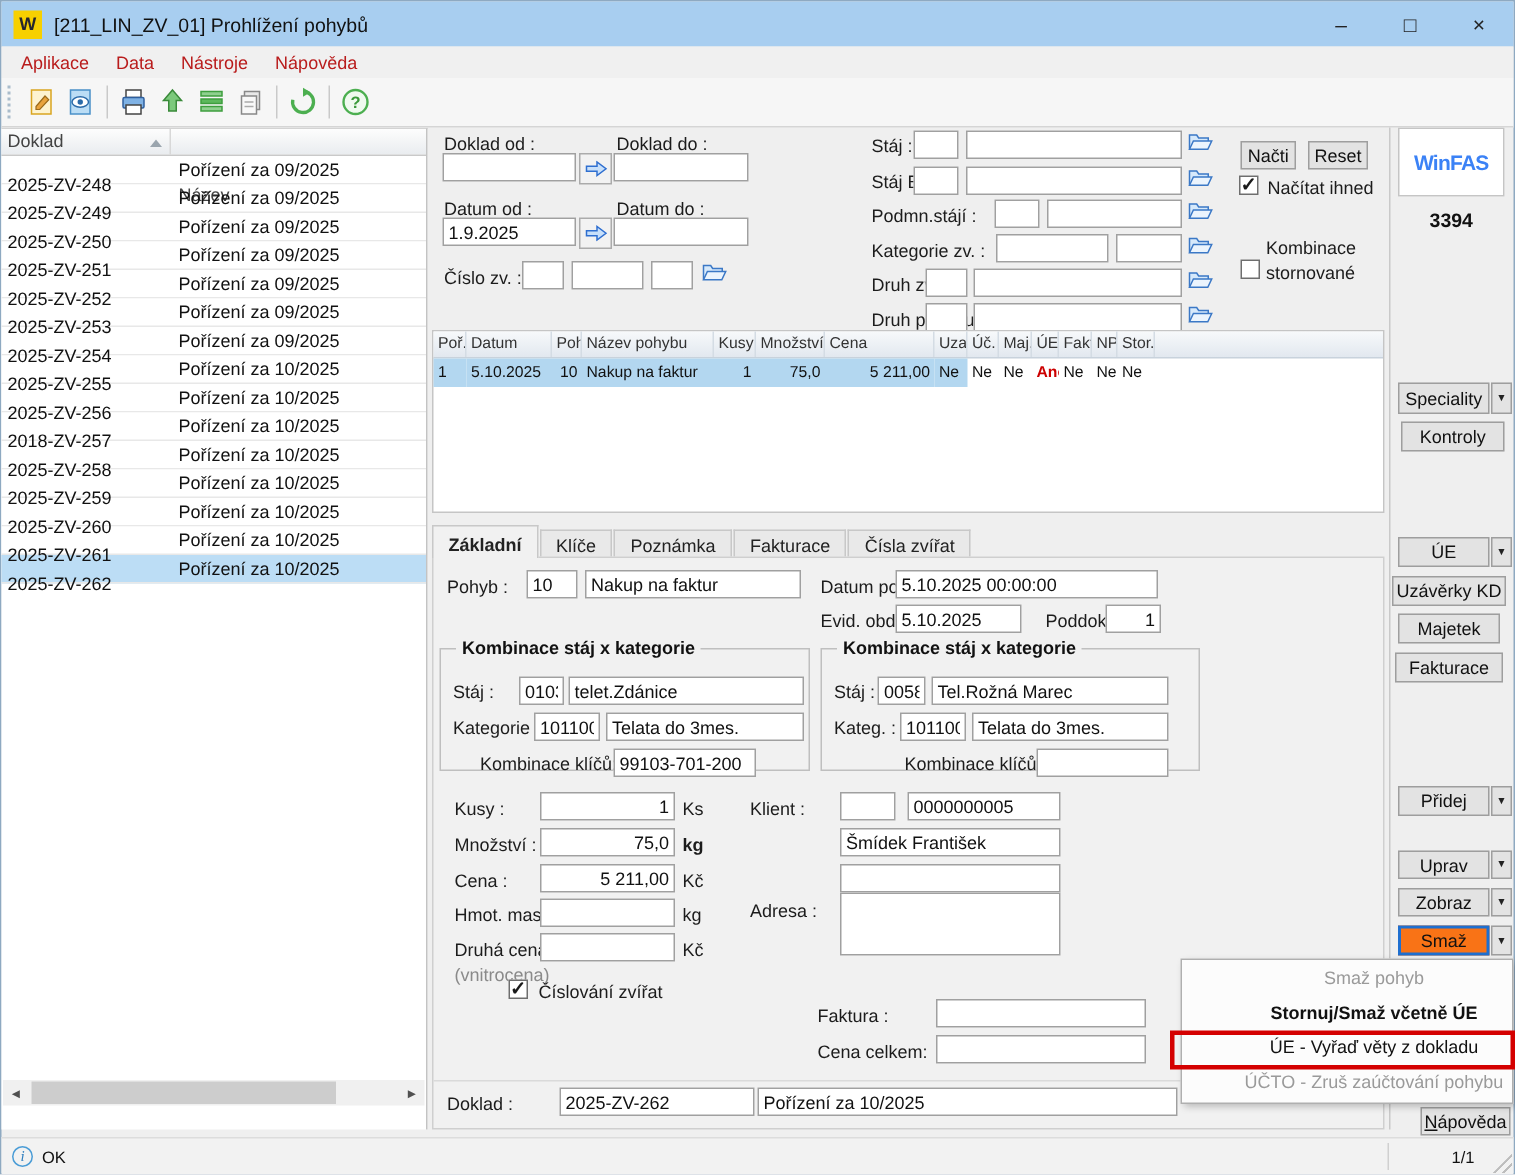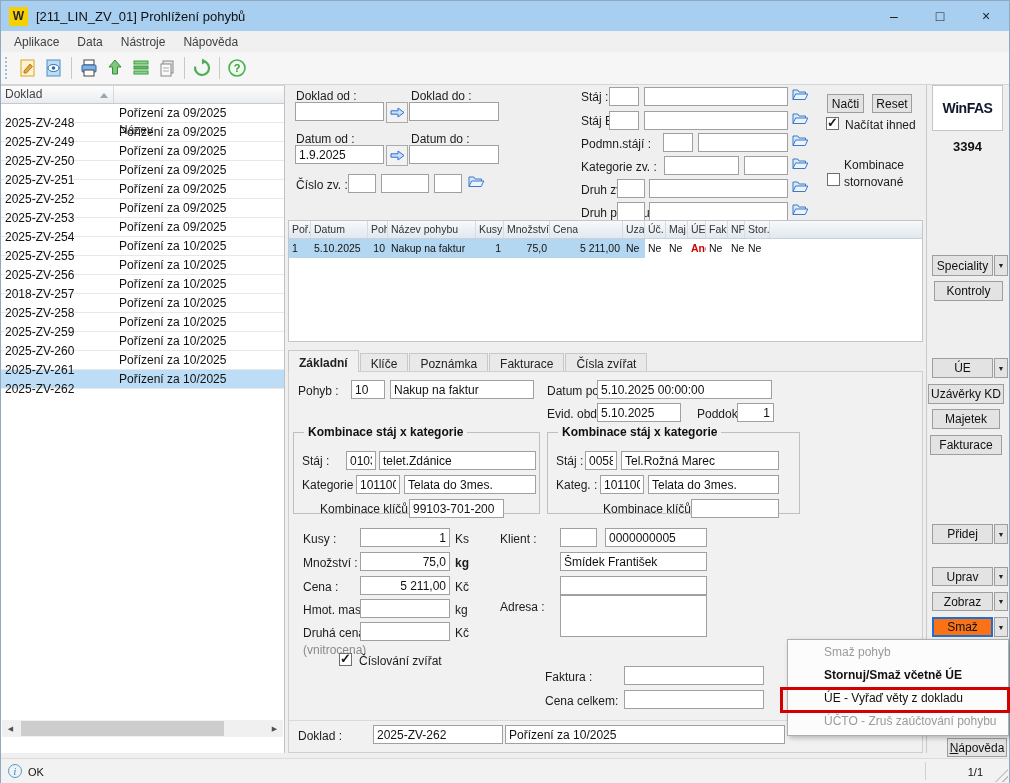--- a/index.html
+++ b/index.html
@@ -8,21 +8,21 @@
 
   
   .titlebar { position:absolute; left:0; top:0; width:100%; height:30px; background:#A8CEF0; display:flex; align-items:center; }
   .app-icon { width:19px; height:19px; margin-left:8px; background:#F7D000; color:#26262E; font-weight:bold; font-size:12px; display:flex; align-items:center; justify-content:center; }
   .title-text { margin-left:8px; font-size:13px; color:#111; }
   .win-controls { position:absolute; right:0; top:0; height:30px; display:flex; }
   .wc { width:46px; height:30px; display:flex; align-items:center; justify-content:center; font-size:14px; color:#222; cursor:pointer; }
 
   
   .menubar { position:absolute; left:0; top:30px; width:100%; height:21px; background:#F0F0F0; display:flex; align-items:center; padding-left:4px; }
-  .menu-item { padding:2px 9px; font-size:12px; color:#404040; cursor:pointer; }
+  .menu-item { padding:2px 9px; font-size:12px; color:#b91c1c; cursor:pointer; }
   .toolbar { position:absolute; left:0; top:51px; width:100%; height:33px; background:#F6F6F6; border-bottom:1px solid #D5D5D5; display:flex; align-items:center; padding-left:4px; }
   .tb-grip { width:5px; height:22px; border-left:2px dotted #A9BCCB; margin-right:5px; }
   .tb-btn { width:26px; height:26px; display:flex; align-items:center; justify-content:center; cursor:pointer; border:1px solid transparent; }
   .tb-sep { width:1px; height:22px; background:#C9C9C9; margin:0 4px; }
 
   
   .doc-panel { position:absolute; left:0; top:84px; width:284px; height:668px; background:#fff; border-right:1px solid #C3C3C3; border-top:1px solid #D3D3D3; }
   .doc-header { display:flex; height:18px; background:linear-gradient(#FDFDFD,#E9ECEF); border-bottom:1px solid #C9C9C9; font-size:12px; color:#444; }
   .dh1 { width:113px; padding:1px 4px; border-right:1px solid #D8D8D8; position:relative; }
   .dh2 { flex:1; padding:1px 5px;margin-top:36px; }
@@ -42,21 +42,21 @@
   .txt { position:absolute; font-family:"Liberation Sans", sans-serif; font-size:12px; border:1px solid #A0A0A0; background:#fff; padding:0 3px; height:19px; color:#111; }
   .txt.ra { text-align:right; }
   .mini-btn { position:absolute; width:22px; height:21px; background:#F2F2F2; border:1px solid #ABABAB; display:flex; align-items:center; justify-content:center; cursor:pointer; }
   .folder { position:absolute; width:18px; height:15px; cursor:pointer; }
   .btn { position:absolute; background:#E3E3E3; border:1px solid #9E9E9E; font-size:12px; color:#111; display:flex; align-items:center; justify-content:center; cursor:pointer; }
   .cb { position:absolute; width:13px; height:13px; border:1px solid #6E6E6E; background:#fff; cursor:pointer; }
   .cb.on::after { content:"✓"; position:absolute; left:0px; top:-3px; font-size:13px; font-weight:bold; color:#1a1a1a; }
 
   
   .winfas-box { position:absolute; left:931px; top:84px; width:71px; height:46px; background:#fff; border:1px solid #C5C5C5; display:flex; align-items:center; justify-content:center; }
-  .winfas-logo { font-size:14px; font-weight:bold; color:#0f172a; letter-spacing:-0.5px; }
+  .winfas-logo { font-size:14px; font-weight:bold; color:#3b82f6; letter-spacing:-0.5px; }
   .build-num { position:absolute; left:931px; top:138px; width:71px; text-align:center; font-size:13px; font-weight:bold; color:#111; }
   .v-divider { position:absolute; left:925px; top:84px; width:1px; height:668px; background:#C9C9C9; }
 
   
   .grid { position:absolute; left:287px; top:219px; width:635px; height:122px; background:#fff; border:1px solid #C5C5C5; }
   .grid-header { display:flex; height:18px; background:linear-gradient(#F7F9FB,#E2E8EF); border-bottom:1px solid #C8D2DC; font-size:10.5px; color:#333; }
   .gh { padding:2px 3px; border-right:1px solid #D4DCE4; overflow:hidden; white-space:nowrap; }
   .grid-row { display:flex; height:19px; font-size:10.5px; color:#111; }
   .gd { padding:3px 3px; overflow:hidden; white-space:nowrap; }
   .grid-row > .gd:nth-child(-n+8) { background:#B3D7F0; }
@@ -75,21 +75,21 @@
   .hline { position:absolute; left:0; top:348px; width:633px; height:1px; background:#DADADA; }
 
   
   .sb-btn { position:absolute; background:#E3E3E3; border:1px solid #9E9E9E; font-size:12px; color:#111; display:flex; align-items:center; justify-content:center; cursor:pointer; }
   .sb-dd { position:absolute; width:14px; background:#E3E3E3; border:1px solid #9E9E9E; font-size:7px; color:#222; display:flex; align-items:center; justify-content:center; cursor:pointer; }
   .sb-btn.green { background:#f97316; border:2px solid #1E6FD0; }
   .fl-underline { display:block; }
   .fl-underline::first-letter { text-decoration:underline; }
 
   
-  .ctx-menu { position:absolute; left:786px; top:638px; width:222px; height:97px; background:#FCFCFC; border:1px solid #AFAFAF; box-shadow:2px 2px 5px rgba(0,0,0,.25); z-index:10; padding-top:1px; }
+  .ctx-menu { position:absolute; left:786px; top:638px; width:222px; height:97px; background:#FCFCFC; border:1px solid #AFAFAF; box-shadow:2px 2px 5px rgba(0,0,0,.25); z-index:10; padding-top:1px;text-align:center; }
   .cm-item { height:23px; line-height:23px; padding-left:36px; font-size:12px; color:#111; cursor:pointer; white-space:nowrap; }
   .cm-item.disabled { color:#9A9A9A; }
   .cm-item.bold { font-weight:bold; }
   .annotation-box { position:absolute; left:779px; top:686px; width:230px; height:26px; border:3px solid #D40000; z-index:11; pointer-events:none; }
 
   
   .statusbar { position:absolute; left:0; top:757px; width:100%; height:25px; background:#F2F2F2; border-top:1px solid #DCDCDC; }
   .info-icon { position:absolute; left:7px; top:5px; width:14px; height:14px; border:1px solid #4A9CD6; border-radius:50%; color:#2F7EBF; font-size:10px; font-style:italic; font-family:"Liberation Serif", serif; display:flex; align-items:center; justify-content:center; }
   .sb-text { position:absolute; left:27px; top:7px; font-size:11px; color:#111; }
   .sb-sep { position:absolute; left:924px; top:3px; width:1px; height:18px; background:#D0D0D0; }

